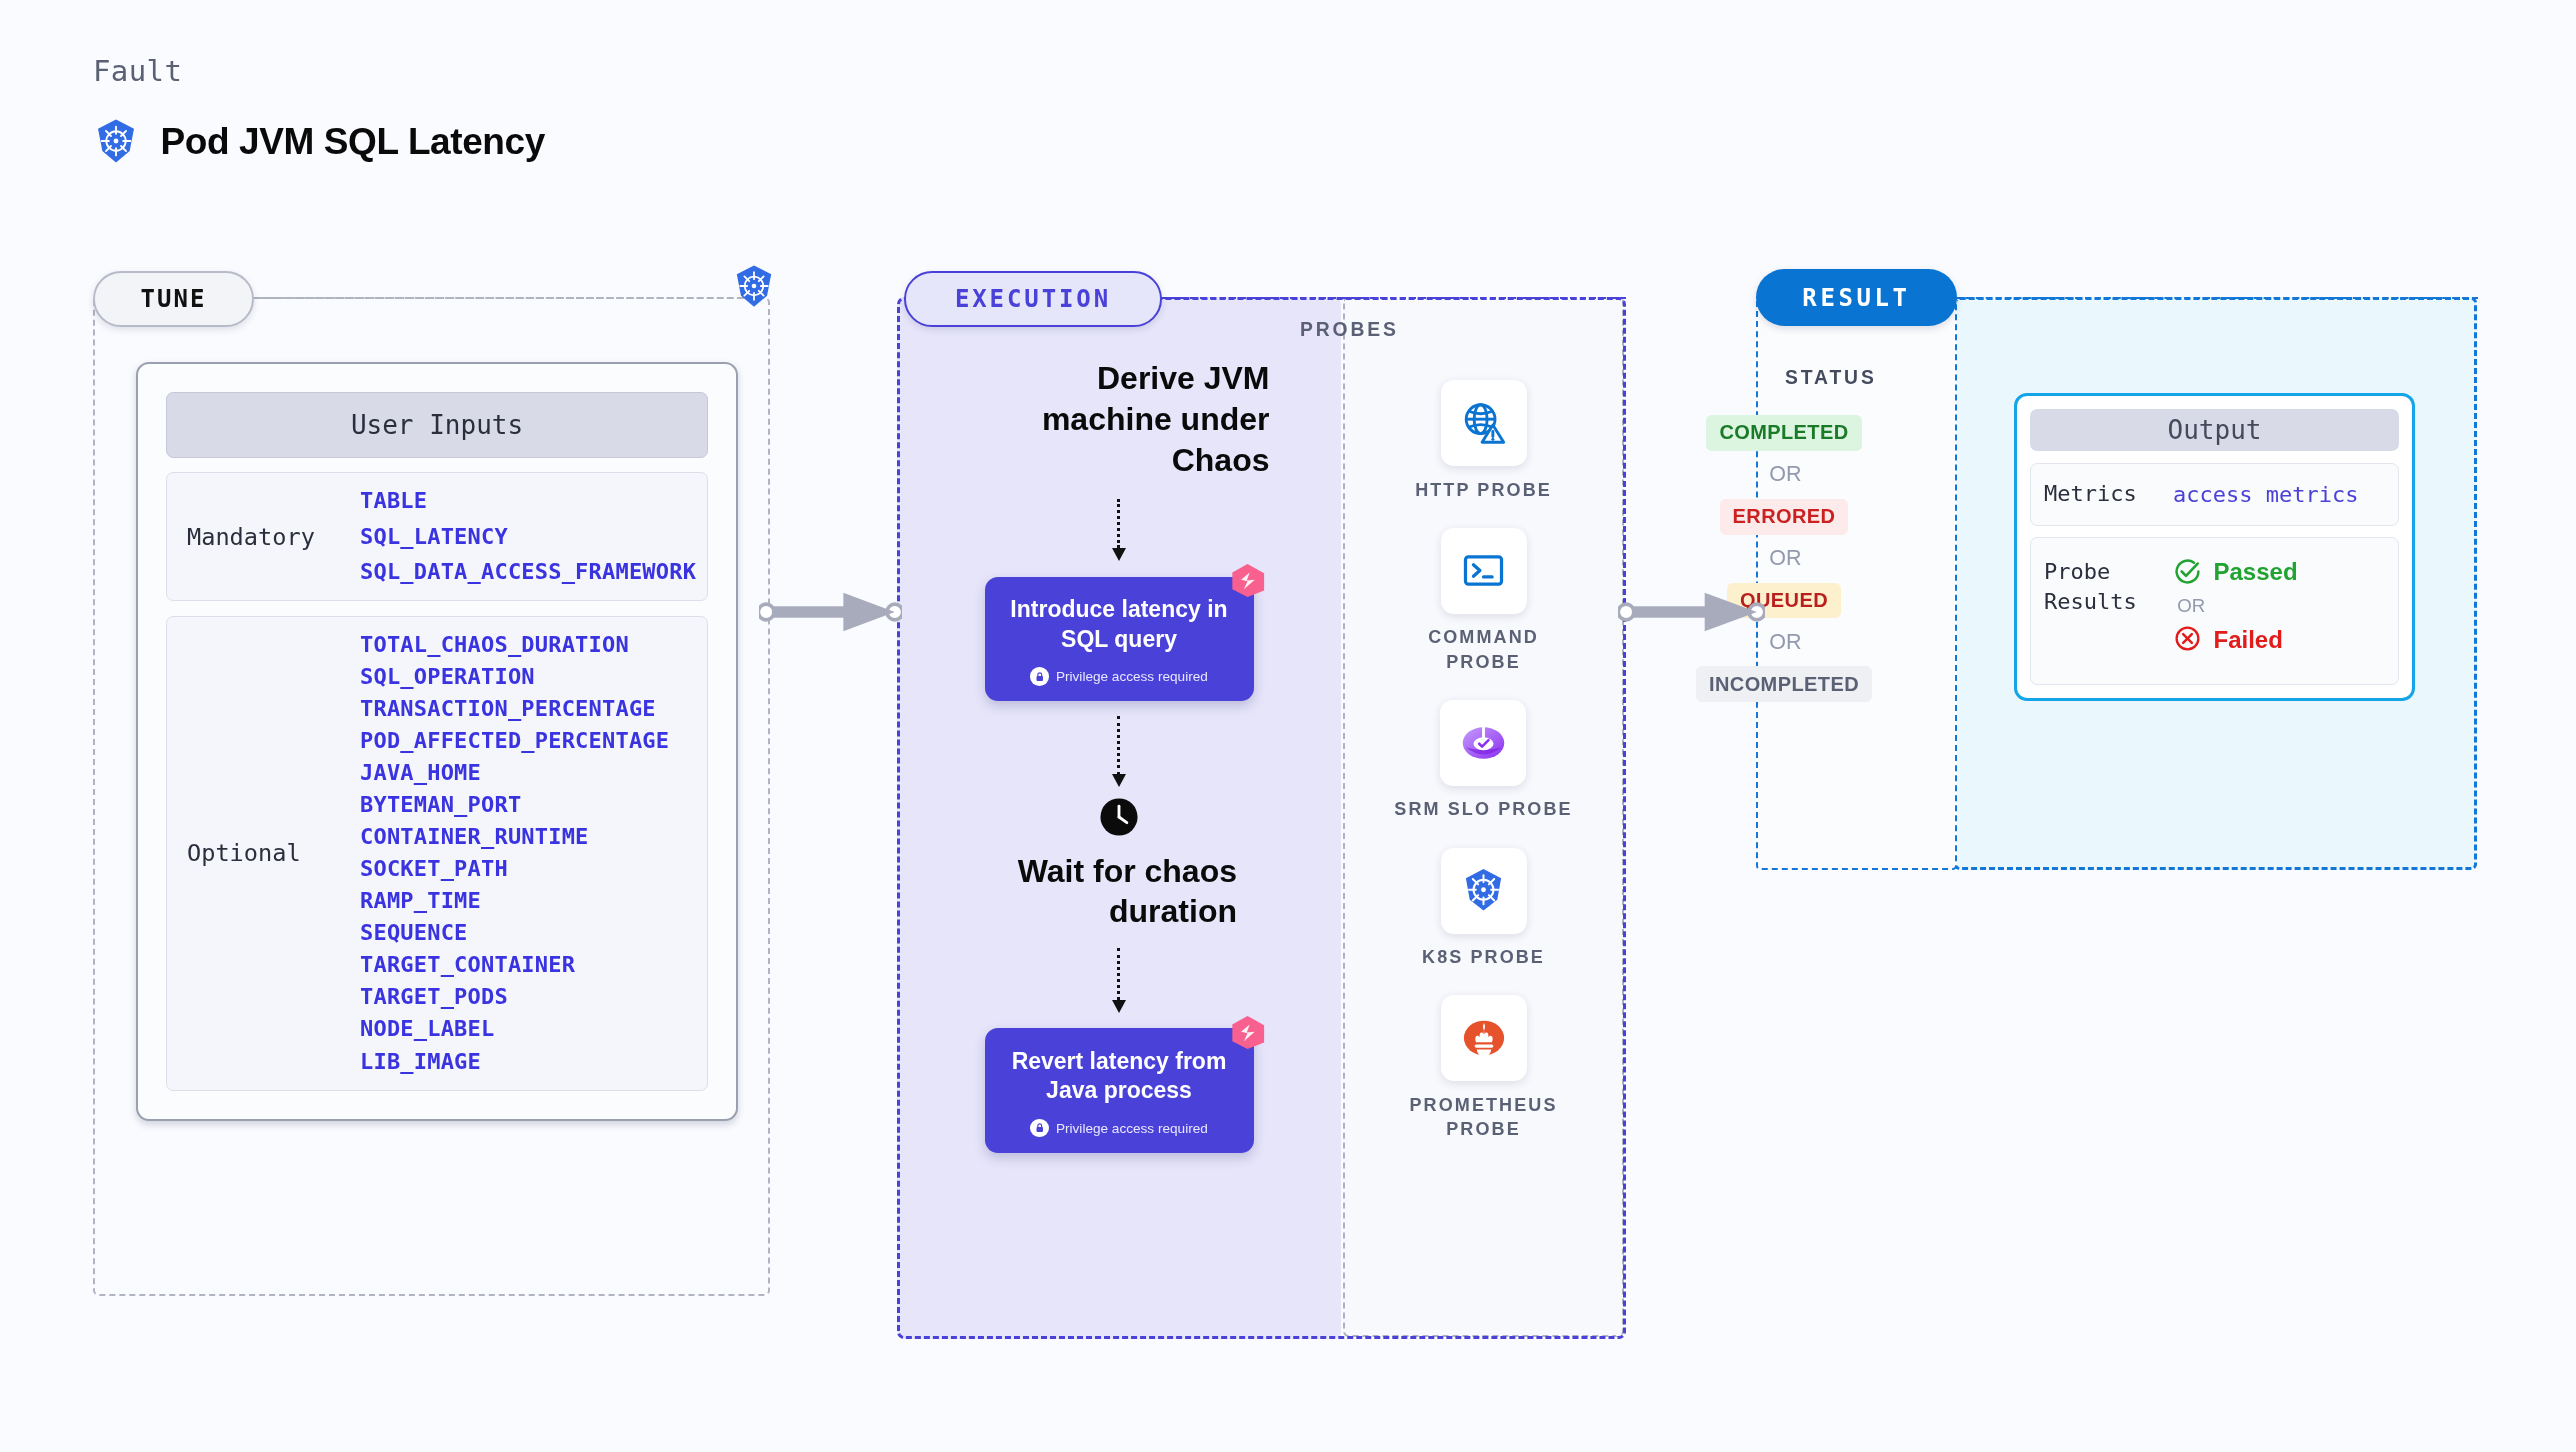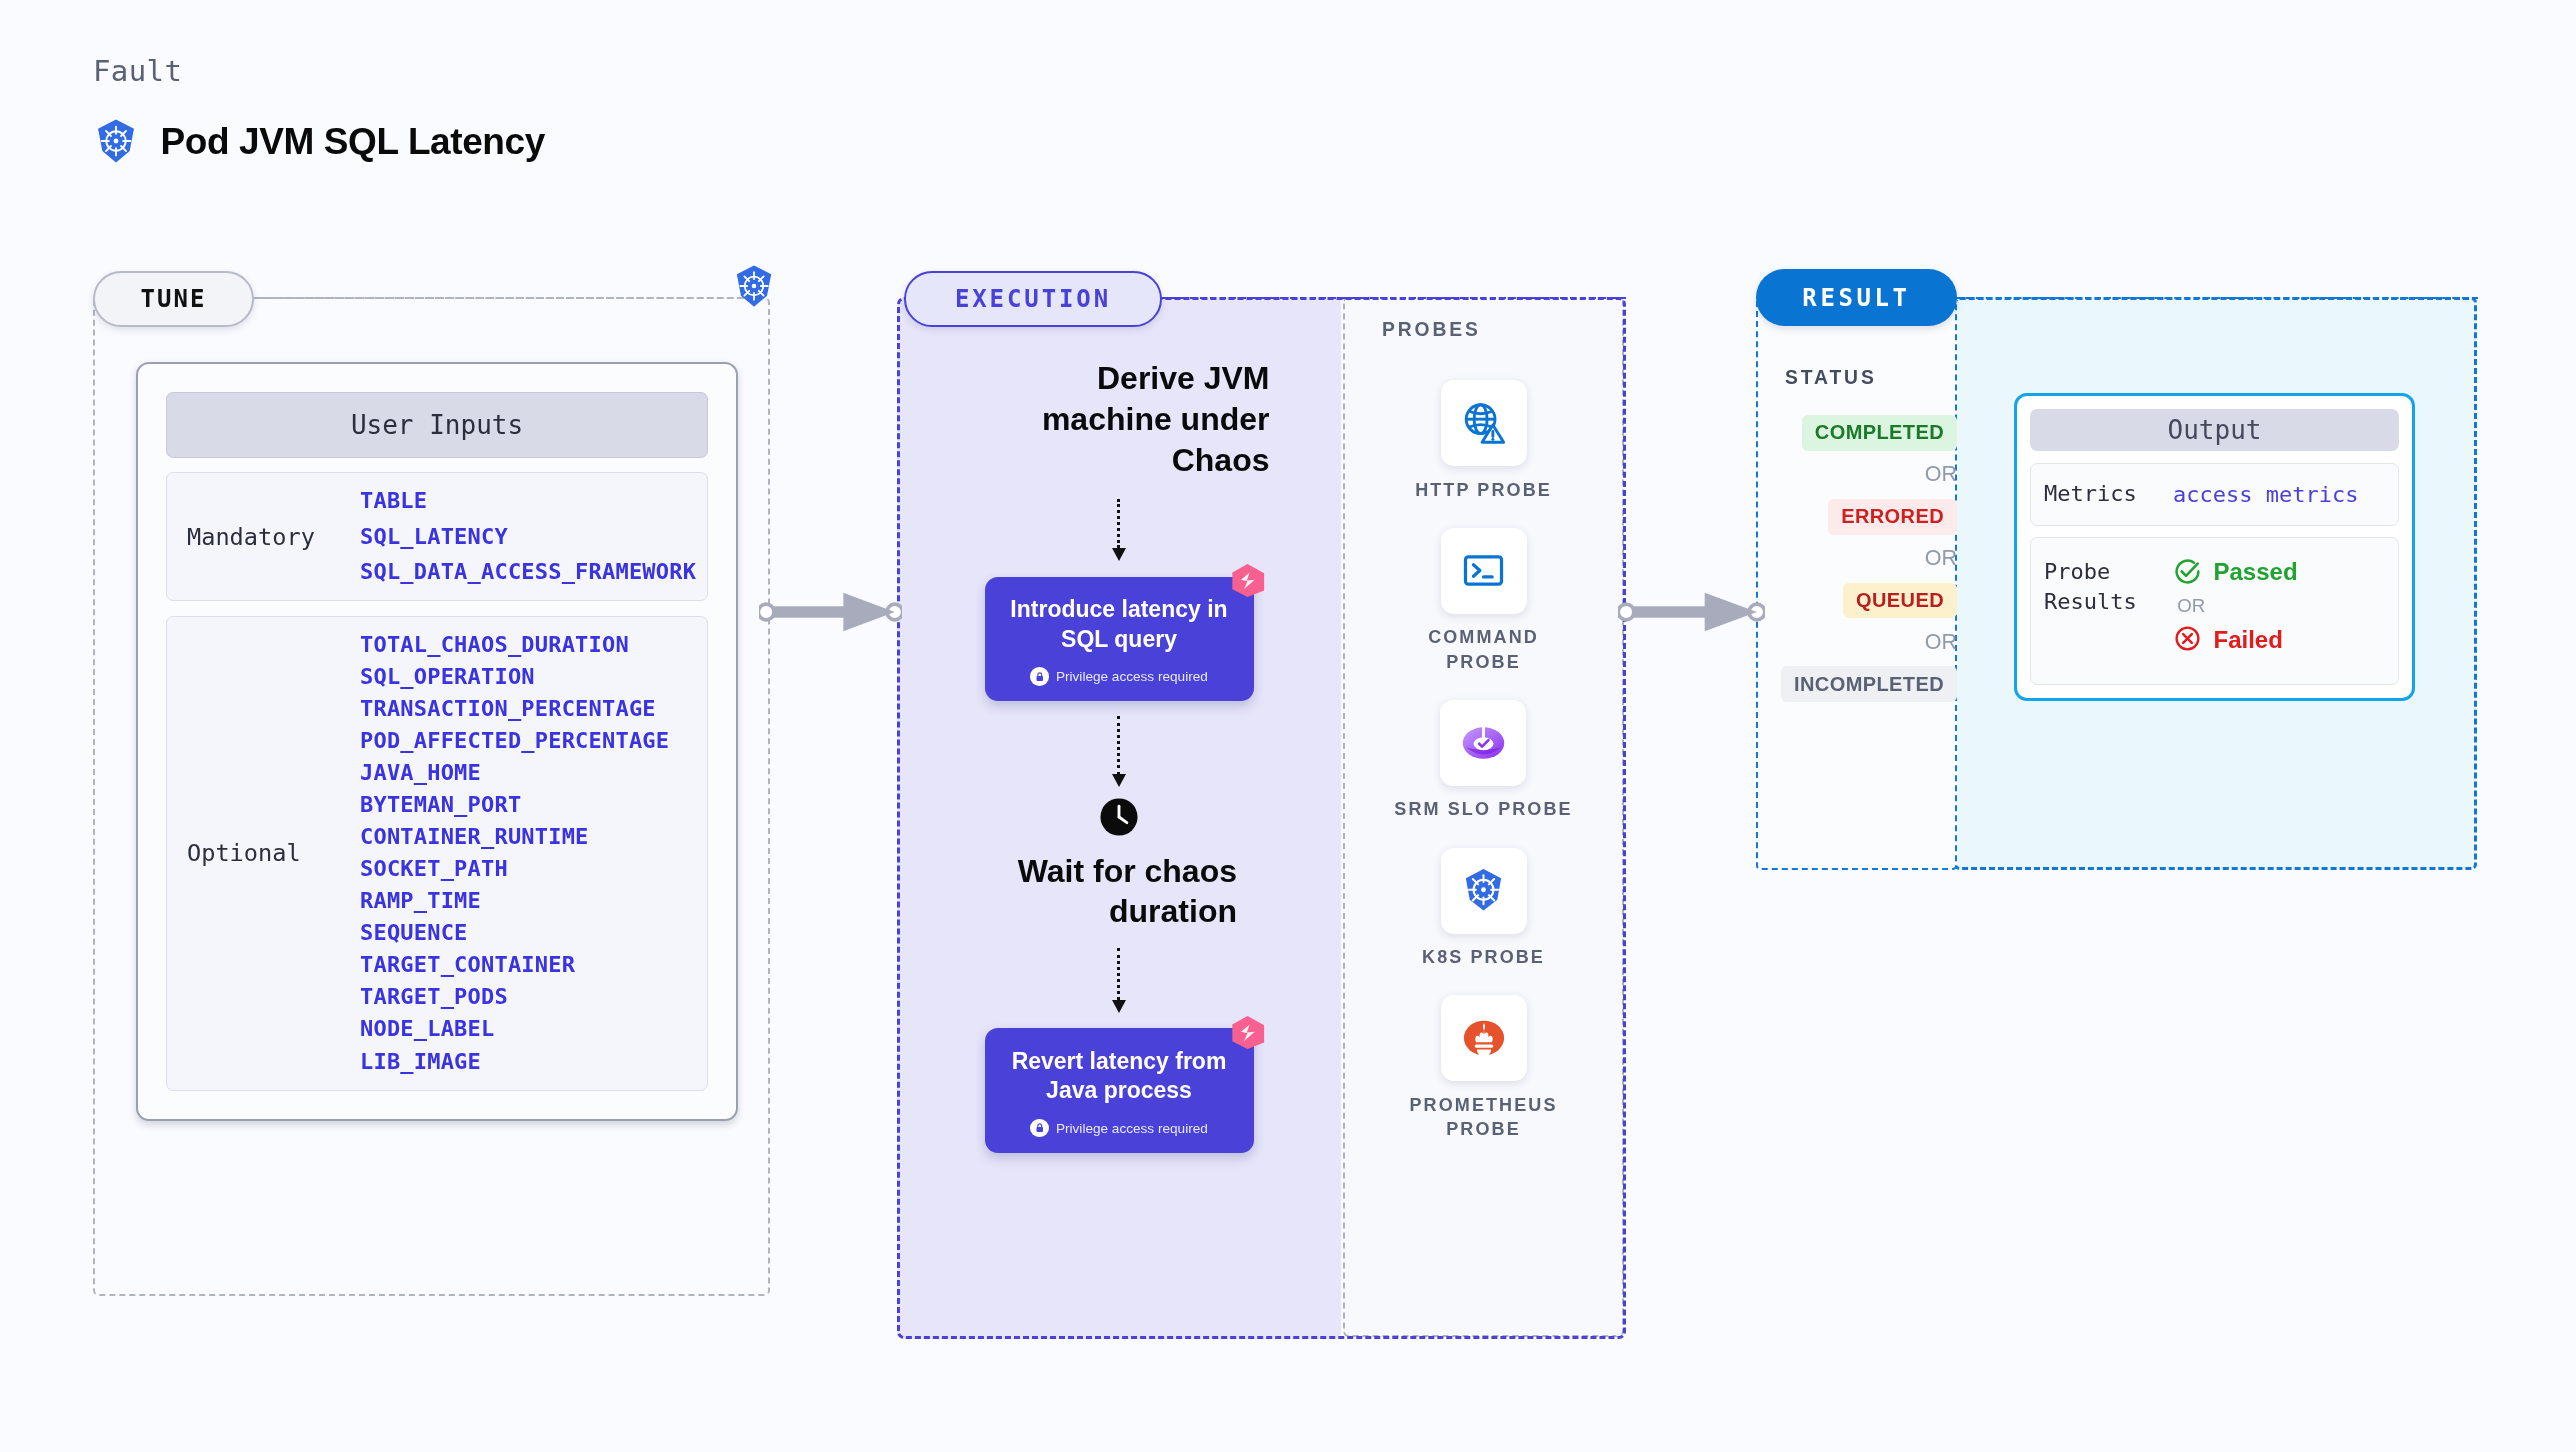--- a/index.html
+++ b/index.html
@@ -134,21 +134,21 @@
   }
   .lock-dot {
     width: 18.6px; height: 18.6px; border-radius: 50%; background: #fff;
     display: flex; align-items: center; justify-content: center; flex: 0 0 18.6px;
   }
   .litmus-badge { position: absolute; right: -13px; top: -15.8px; }
   .clock-ico { display: block; }
 
   
   .probes-label {
-    position: absolute; left: 1382px; top: 319px;
+    position: absolute; left: 1300px; top: 319px;
     font-size: 19.3px; font-weight: 700; color: #5a6175; letter-spacing: 2.9px;
   }
   .probes-col {
     position: absolute; left: 1343px; top: 380px; width: 281px;
     display: flex; flex-direction: column; align-items: center; gap: 26px;
   }
   .probe-item { display: flex; flex-direction: column; align-items: center; }
   .probe-tile {
     width: 86px; height: 86px; background: #fff; border-radius: 13px;
     display: flex; align-items: center; justify-content: center;
@@ -158,22 +158,22 @@
     margin-top: 11.5px; font-size: 18px; font-weight: 700; color: #5a6175;
     letter-spacing: 2.1px; text-align: center; line-height: 1.35; max-width: 179px;
   }
 
   
   .status-label {
     position: absolute; left: 1785px; top: 367px;
     font-size: 19.3px; font-weight: 700; color: #454b5e; letter-spacing: 2.9px;
   }
   .status-col {
-    position: absolute; left: 1785px; top: 415px; width: 172px;
-    display: flex; flex-direction: column; align-items: flex-end; gap: 0;
+    position: absolute; left: 1698px; top: 415px; width: 172px;
+    display: flex; flex-direction: column; align-items: center; gap: 0;
   }
   .badge {
     display: inline-block; padding: 6.4px 13px; border-radius: 5.7px;
     font-size: 20px; font-weight: 700; letter-spacing: 0.4px;
   }
   .b-completed { background: #dcf5e0; color: #1a7a28; }
   .b-errored   { background: #fdeaea; color: #cb2121; }
   .b-queued    { background: #fdf0cd; color: #ba1f1f; }
   .b-incomplete{ background: #eff0f4; color: #5a6175; }
   .or-txt { font-size: 21.5px; color: #9299ad; margin: 11.5px 0 11.5px 2.9px; }

